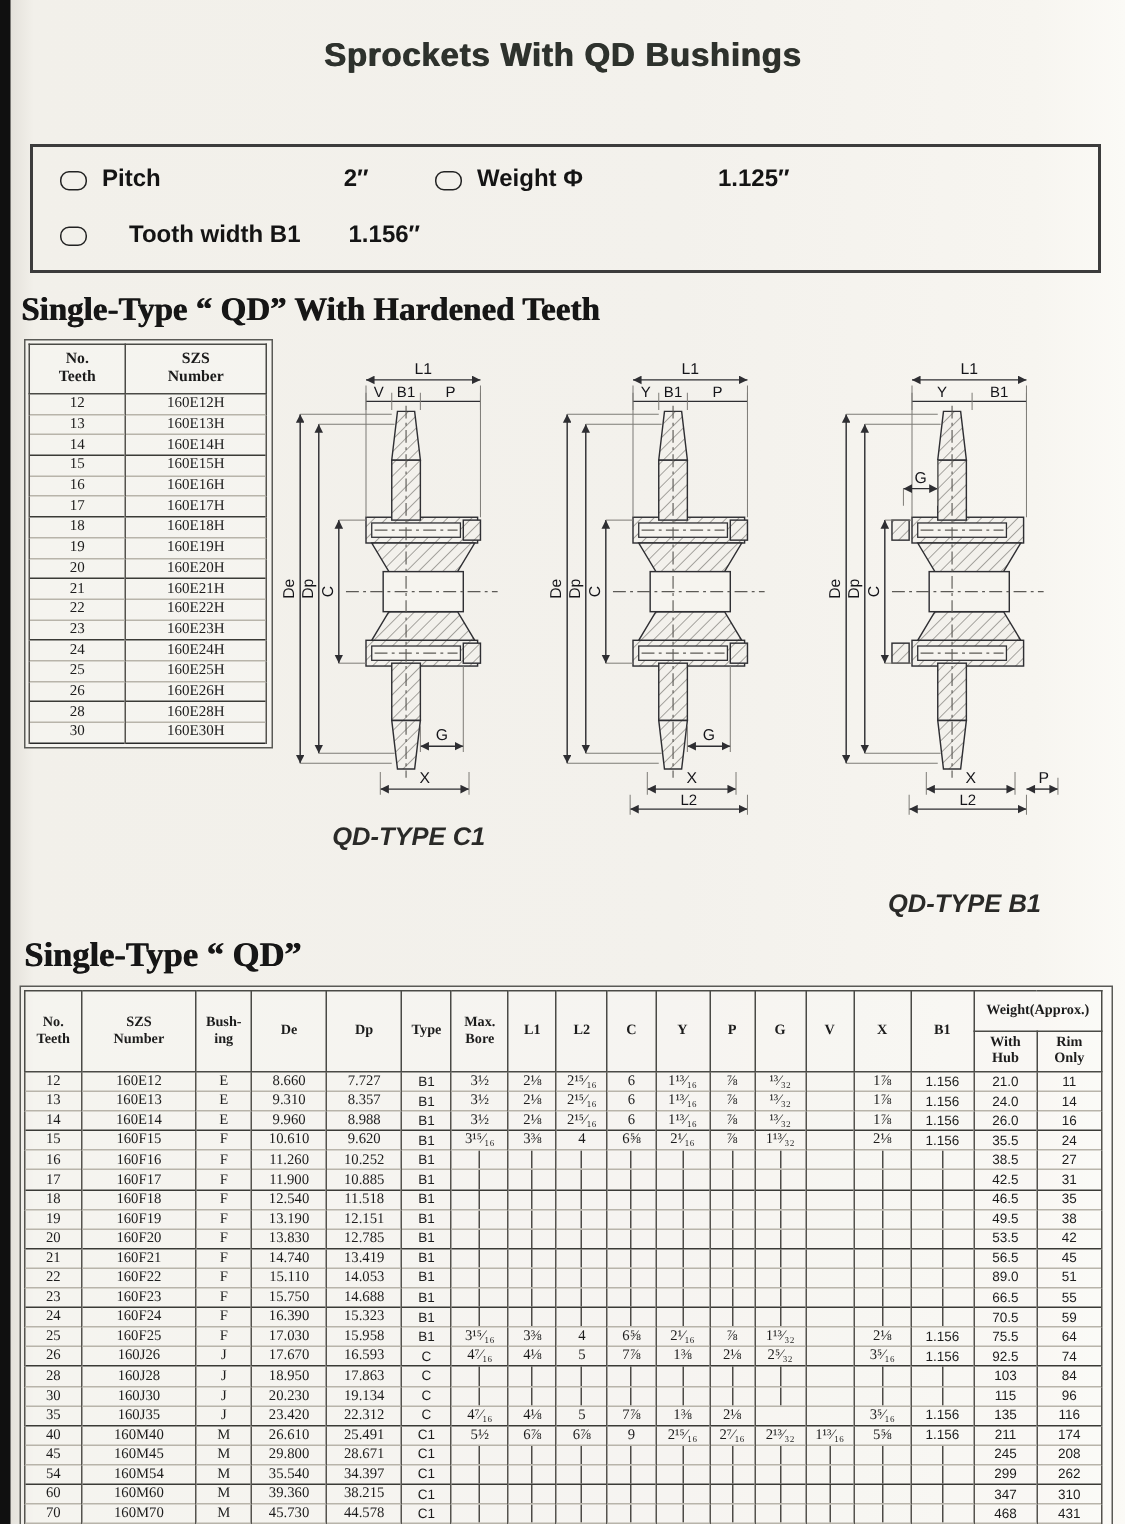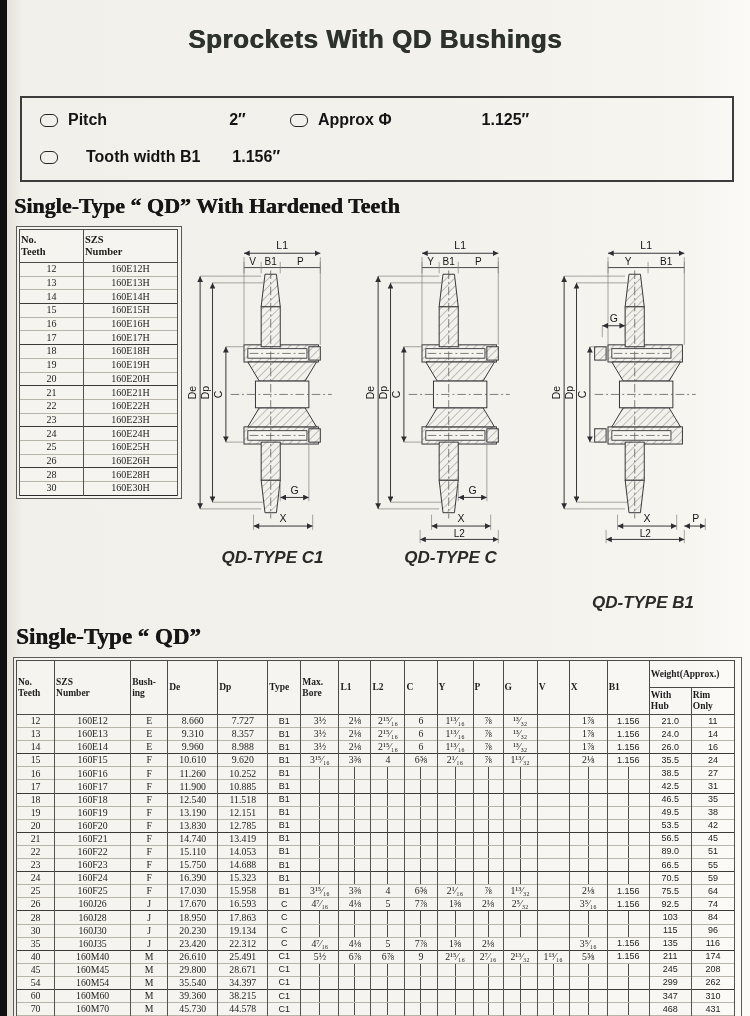--- a/index.html
+++ b/index.html
@@ -3,40 +3,40 @@
 <meta charset="utf-8">
 <style>
   html,body{margin:0;padding:0;background:#d8d6d0;}
   #page{position:relative;width:750px;height:1016px;margin:0 auto;overflow:hidden;
         background:linear-gradient(90deg,#dedbd4 0,#f2f0ea 3%,#f3f1ec 60%,#f7f5f0 92%,#fbfaf6 100%);
         font-family:"Liberation Serif",serif;color:#1c1c1c;}
   #scan-edge{position:absolute;left:0;top:0;width:7px;height:100%;background:#101010;}
 
   
   #page-title{position:absolute;left:0;top:24px;width:100%;text-align:center;
-    font-family:"Liberation Sans",sans-serif;font-weight:bold;font-size:26px;color:#2e322d;
+    font-family:"Liberation Sans",sans-serif;font-weight:bold;font-size:22px;color:#2e322d;
     letter-spacing:.5px;text-shadow:.7px 0 0 #2e322d;}
 
   
   #spec-box{position:absolute;left:20px;top:96px;width:710px;height:82px;border:2px solid #3c3c3c;}
   .spec-item{position:absolute;display:flex;align-items:center;gap:10px;
     font-family:"Liberation Sans",sans-serif;font-weight:bold;font-size:16px;color:#141414;}
   .chk{display:inline-block;width:16px;height:11px;border:1.7px solid #222;border-radius:6px;background:transparent;}
   .spec-val{font-weight:bold;}
 
   
   .sec-head{position:absolute;font-family:"Liberation Serif",serif;font-weight:bold;color:#161616;
     text-shadow:.5px 0 0 #161616;}
   #head-hardened{left:14px;top:193px;font-size:22px;}
   #head-qd{left:16px;top:624px;font-size:23px;}
 
   
   .tbl-wrap{position:absolute;border:1px solid #5a5a56;padding:2px;background:rgba(255,255,255,.25);}
   .tbl-wrap table{border-collapse:collapse;table-layout:fixed;border:1.6px solid #2a2a2a;}
-  .tbl-wrap th{font-weight:bold;white-space:pre-line;line-height:1.12;text-align:left;vertical-align:middle;
+  .tbl-wrap th{font-weight:bold;white-space:pre-line;line-height:1.12;text-align:center;vertical-align:middle;
     border:1px solid #4a4a46;}
   .tbl-wrap td{text-align:center;vertical-align:middle;padding:0;border-left:1px solid #55534e;border-right:1px solid #55534e;}
   tbody tr td{border-top:.6px solid #b8b4aa;}
   tbody tr.grp td{border-top:1.4px solid #3a3a36;}
   thead th{border-bottom:1.4px solid #2a2a2a;}
 
   
   #hard-table-wrap{left:16px;top:226px;width:160px;}
   #hard-table{width:158px;}
   #hard-table th{font-size:10.5px;height:30px;}
@@ -69,21 +69,21 @@
   <div id="page-title">Sprockets With QD Bushings</div>
 
   <div id="spec-box">
     <div class="spec-item" style="left:18px;top:13px;">
       <span class="chk"></span>
       <span>Pitch</span>
       <span class="spec-val" style="margin-left:112px;">2″</span>
     </div>
     <div class="spec-item" style="left:268px;top:13px;">
       <span class="chk"></span>
-      <span style="font-weight:600;">Approx Φ</span>
+      <span style="font-weight:600;">Weight Φ</span>
       <span class="spec-val" style="margin-left:80px;">1.125″</span>
     </div>
     <div class="spec-item" style="left:18px;top:50px;gap:28px;">
       <span class="chk"></span>
       <span>Tooth width B1</span>
       <span class="spec-val" style="margin-left:4px;">1.156″</span>
     </div>
   </div>
 
   <div id="head-hardened" class="sec-head">Single-Type “ QD” With Hardened Teeth</div>
@@ -368,21 +368,20 @@
         <line x1="58" y1="316" x2="140" y2="316" stroke="#2e2e32" stroke-width="1" marker-start="url(#b2)" marker-end="url(#a2)"></line>
         <text x="99" y="313" text-anchor="middle" font-family="Liberation Sans,sans-serif" font-size="10.5" fill="#15151a">L2</text>
         <line x1="58" y1="306" x2="58" y2="320" stroke="#7d7b76" stroke-width="0.7"></line>
         <line x1="140" y1="306" x2="140" y2="320" stroke="#7d7b76" stroke-width="0.7"></line>
         <line x1="140" y1="302" x2="162" y2="302" stroke="#2e2e32" stroke-width="1" marker-start="url(#b2)" marker-end="url(#a2)"></line>
         <text x="152" y="298" text-anchor="middle" font-family="Liberation Sans,sans-serif" font-size="11" fill="#15151a">P</text>
         <line x1="162" y1="294" x2="162" y2="306" stroke="#7d7b76" stroke-width="0.7"></line>
       </svg></div>
 
   <div class="diag-caption" id="cap-0">QD-TYPE C1</div>
-  <div class="diag-caption" id="cap-1">QD-TYPE C</div>
   <div class="diag-caption" id="cap-2">QD-TYPE B1</div>
 
   <div id="head-qd" class="sec-head">Single-Type “ QD”</div>
 
   <div id="qd-table-wrap" class="tbl-wrap">
     <table id="qd-table">
       <colgroup>
           <col style="width: 38px;">
           <col style="width: 76px;">
           <col style="width: 37px;">

